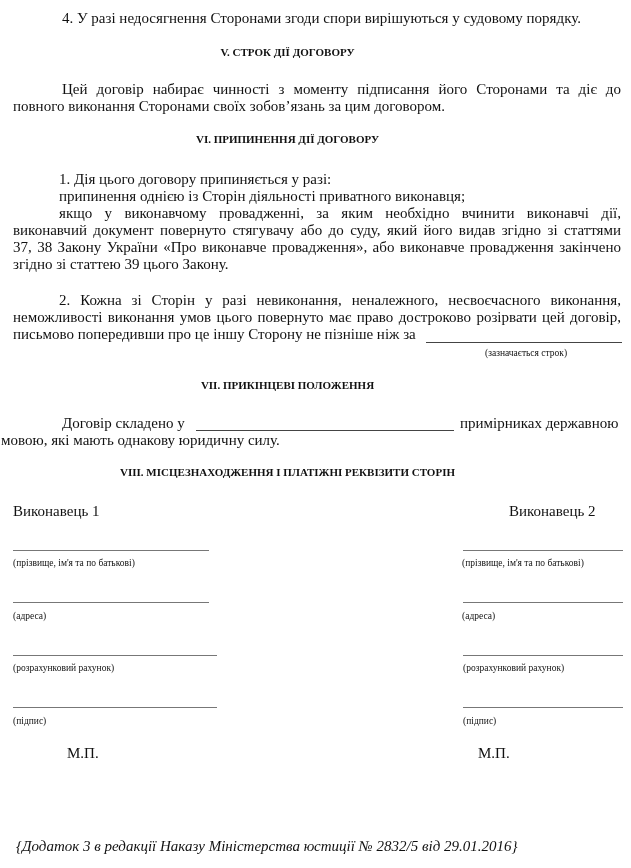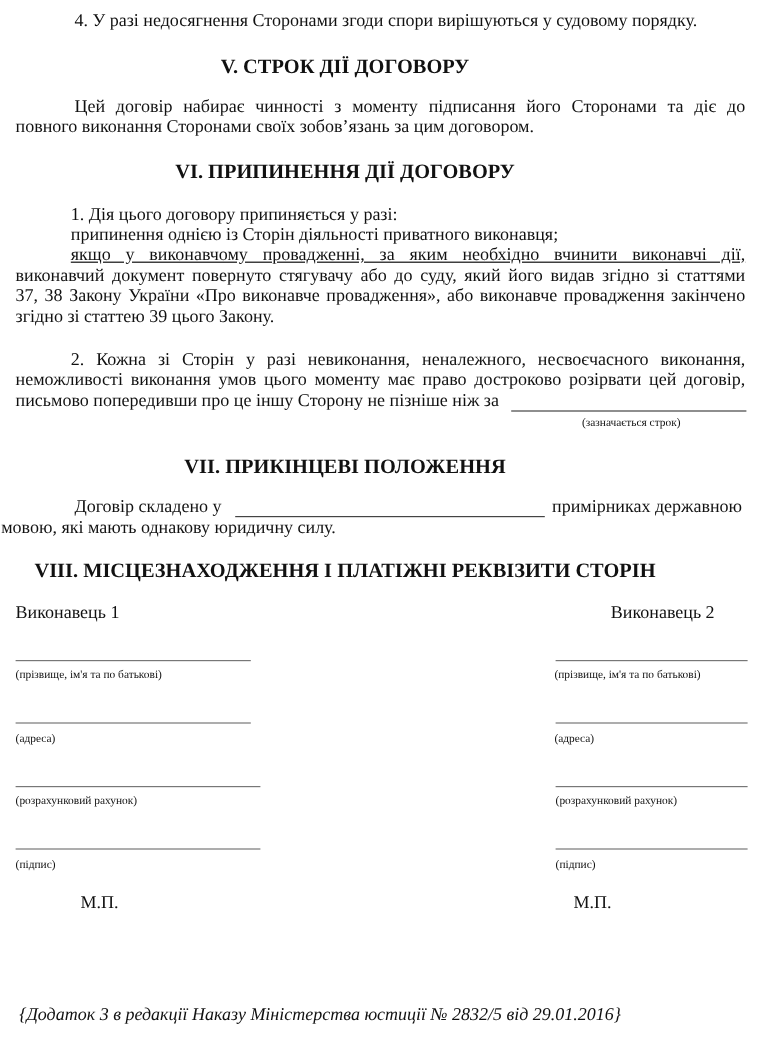--- a/index.html
+++ b/index.html
@@ -4,44 +4,44 @@
 <style>
   html, body { margin: 0; padding: 0; background: #ffffff; }
   body {
     width: 631px; height: 868px; position: relative; overflow: hidden;
     font-family: "Liberation Serif", "DejaVu Serif", serif;
     color: #111111; font-size: 15px;
   }
   .abs { position: absolute; white-space: nowrap; }
   .line { position: absolute; left: 13px; width: 608px; line-height: 17px; }
   .just { text-align: justify; text-align-last: justify; white-space: nowrap; }
-  .heading { position: absolute; left: 0; width: 575px; text-align: center; font-weight: bold; font-size: 17px; }
+  .heading { position: absolute; left: 0; width: 575px; text-align: center; font-weight: bold; font-size: 11px; }
   .sig-line { position: absolute; height: 0; border-top: 1px solid #777; }
   .caption { position: absolute; font-size: 9.5px; white-space: nowrap; }
   .footer { position: absolute; left: 16px; top: 838px; font-style: italic; font-size: 15px; white-space: nowrap; }
 </style>
 </head>
 <body>
 
 <div class="abs" style="left:62px; top:10px;">4. У разі недосягнення Сторонами згоди спори вирішуються у судовому порядку.</div>
 
 <div class="heading" style="top:46px;">V. СТРОК ДІЇ ДОГОВОРУ</div>
 <div class="line just" style="top:81px; left:13px; padding-left:49px; width:559px;">Цей договір набирає чинності з моменту підписання його Сторонами та діє до</div>
 <div class="abs" style="left:13px; top:98px;">повного виконання Сторонами своїх зобов’язань за цим договором.</div>
 
 <div class="heading" style="top:133px;">VI. ПРИПИНЕННЯ ДІЇ ДОГОВОРУ</div>
 <div class="abs" style="left:59px; top:171px;">1. Дія цього договору припиняється у разі:</div>
 <div class="abs" style="left:59px; top:188px;">припинення однією із Сторін діяльності приватного виконавця;</div>
-<div class="line just" style="top:205px; padding-left:46px; width:562px;text-decoration:underline;">якщо у виконавчому провадженні, за яким необхідно вчинити виконавчі дії,</div>
+<div class="line just" style="top:205px; padding-left:46px; width:562px;">якщо у виконавчому провадженні, за яким необхідно вчинити виконавчі дії,</div>
 <div class="line just" style="top:222px;">виконавчий документ повернуто стягувачу або до суду, який його видав згідно зі статтями</div>
 <div class="line just" style="top:239px;">37, 38 Закону України «Про виконавче провадження», або виконавче провадження закінчено</div>
 <div class="abs" style="left:13px; top:256px;">згідно зі статтею 39 цього Закону.</div>
 
 <div class="line just" style="top:292px; padding-left:46px; width:562px;">2. Кожна зі Сторін у разі невиконання, неналежного, несвоєчасного виконання,</div>
-<div class="line just" style="top:309px;">неможливості виконання умов цього моменту має право достроково розірвати цей договір,</div>
+<div class="line just" style="top:309px;">неможливості виконання умов цього повернуто має право достроково розірвати цей договір,</div>
 <div class="abs" style="left:13px; top:326px;">письмово попередивши про це іншу Сторону не пізніше ніж за</div>
 <div class="sig-line" style="left:426px; top:342px; width:196px; border-color:#444;"></div>
 <div class="caption" style="left:485px; top:348px;">(зазначається строк)</div>
 
 <div class="heading" style="top:379px;">VII. ПРИКІНЦЕВІ ПОЛОЖЕННЯ</div>
 <div class="abs" style="left:62px; top:415px;">Договір складено у</div>
 <div class="sig-line" style="left:196px; top:430px; width:258px; border-color:#444;"></div>
 <div class="abs" style="left:460px; top:415px;">примірниках державною</div>
 <div class="abs" style="left:1px; top:432px;">мовою, які мають однакову юридичну силу.</div>
 

